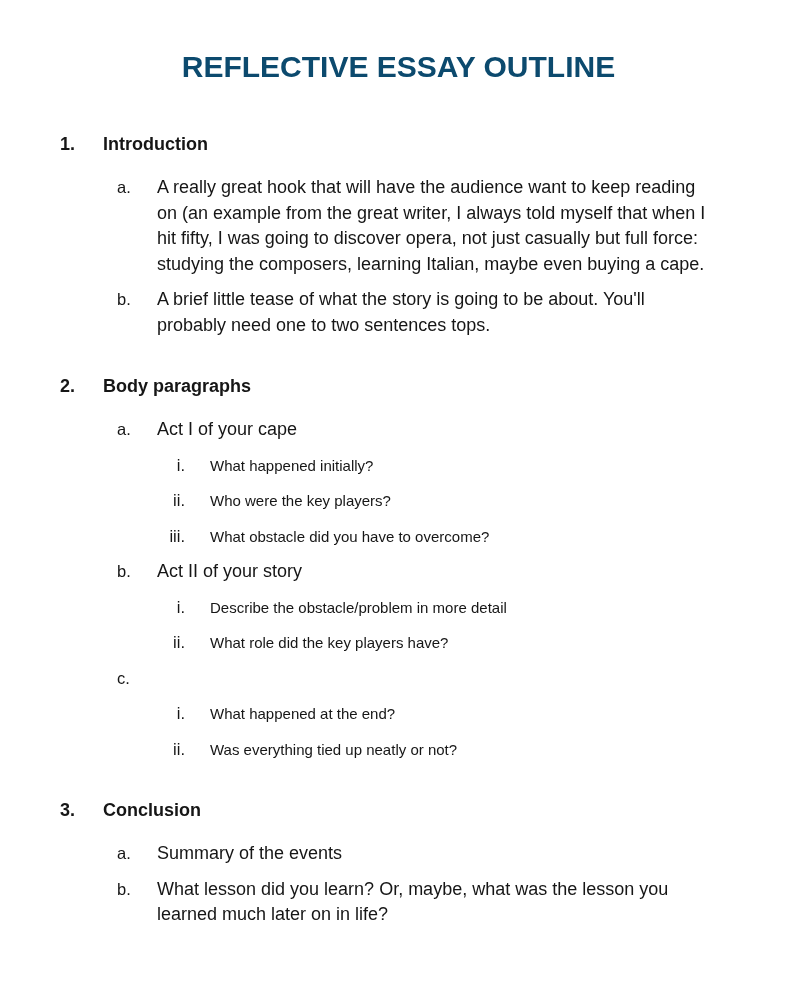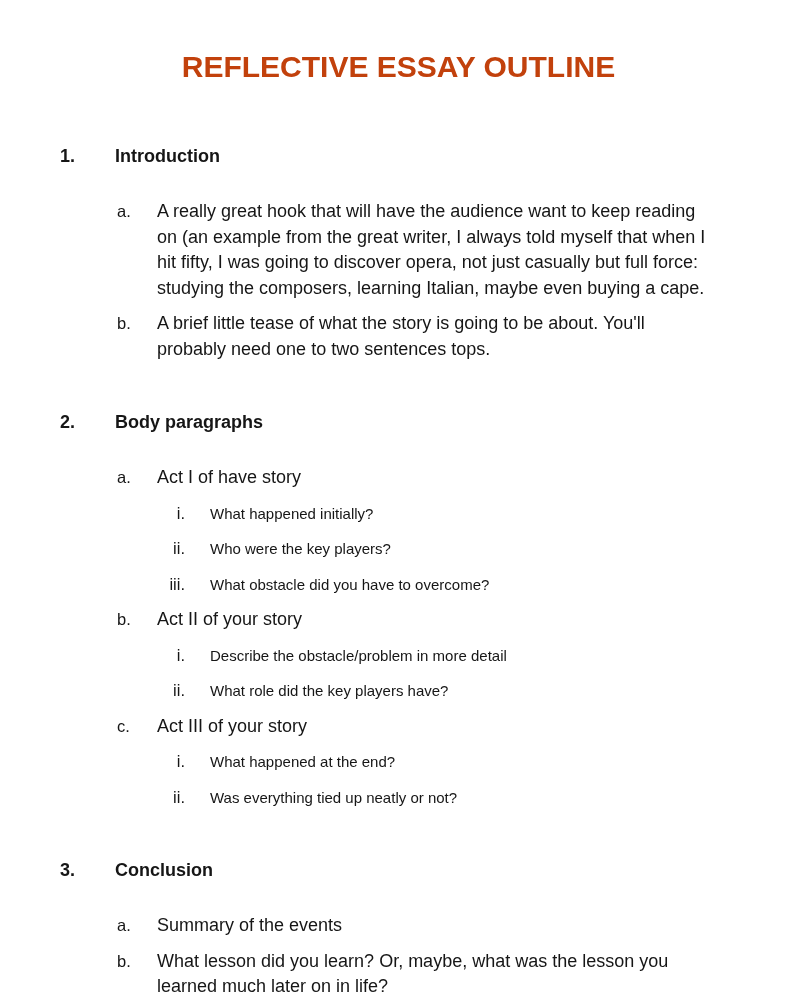--- a/index.html
+++ b/index.html
@@ -13,34 +13,34 @@
     font-family: "Liberation Sans", sans-serif;
     color: #161616;
     overflow: hidden;
   }
   .doc-title {
     margin: 0 0 46px 0;
     text-align: center;
     font-size: 30px;
     line-height: 38px;
     font-weight: 700;
-    color: #c2410c;
+    color: #0c4a6e;
   }
   .outline-section { margin-top: 36px; }
   .outline-section.first { margin-top: 0; }
   .sec-heading { display: flex; align-items: baseline; }
   .sec-num {
     width: 43px;
     flex: none;
     font-size: 18px;
     font-weight: 700;
     line-height: 25px;
   }
   .sec-title {
-    margin: 12px;
+    margin: 0;
     font-size: 18px;
     font-weight: 700;
     line-height: 25px;
   }
   .item { display: flex; margin: 10px 0 0 57px; }
   .sec-heading + .item { margin-top: 18px; }
   .item-label {
     width: 40px;
     flex: none;
     font-size: 16.5px;
@@ -90,21 +90,21 @@
   </section>
 
   <section class="outline-section">
     <div class="sec-heading">
       <span class="sec-num">2.</span>
       <h2 class="sec-title">Body paragraphs</h2>
     </div>
 
     <div class="item">
       <span class="item-label">a.</span>
-      <p class="item-text">Act I of have story</p>
+      <p class="item-text">Act I of your cape</p>
     </div>
     <div class="subitem">
       <span class="subitem-label">i.</span>
       <p class="subitem-text">What happened initially?</p>
     </div>
     <div class="subitem">
       <span class="subitem-label">ii.</span>
       <p class="subitem-text">Who were the key players?</p>
     </div>
     <div class="subitem">
@@ -120,21 +120,20 @@
       <span class="subitem-label">i.</span>
       <p class="subitem-text">Describe the obstacle/problem in more detail</p>
     </div>
     <div class="subitem">
       <span class="subitem-label">ii.</span>
       <p class="subitem-text">What role did the key players have?</p>
     </div>
 
     <div class="item">
       <span class="item-label">c.</span>
-      <p class="item-text">Act III of your story</p>
     </div>
     <div class="subitem">
       <span class="subitem-label">i.</span>
       <p class="subitem-text">What happened at the end?</p>
     </div>
     <div class="subitem">
       <span class="subitem-label">ii.</span>
       <p class="subitem-text">Was everything tied up neatly or not?</p>
     </div>
   </section>

